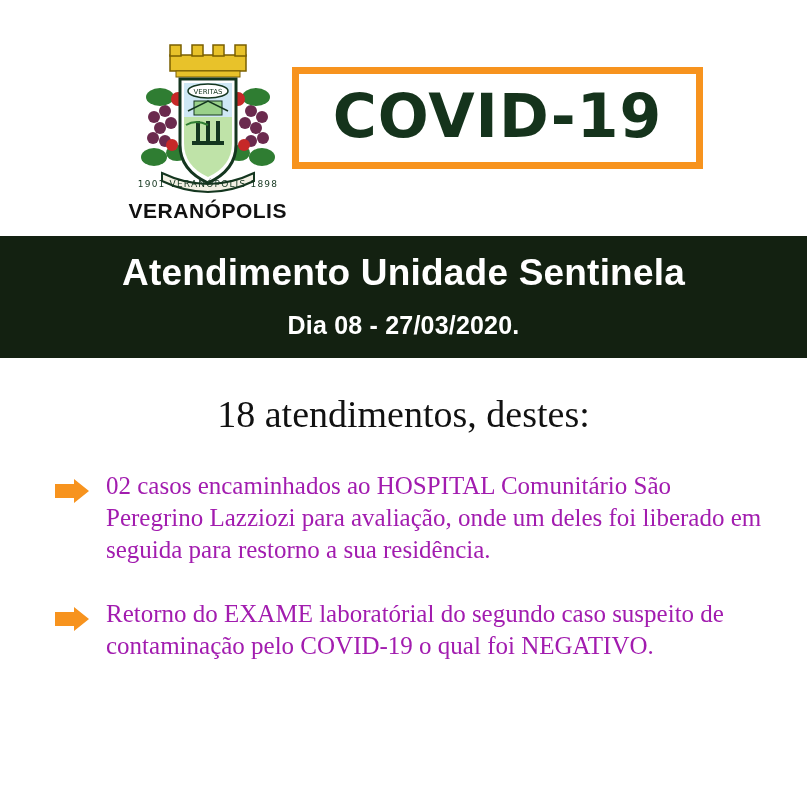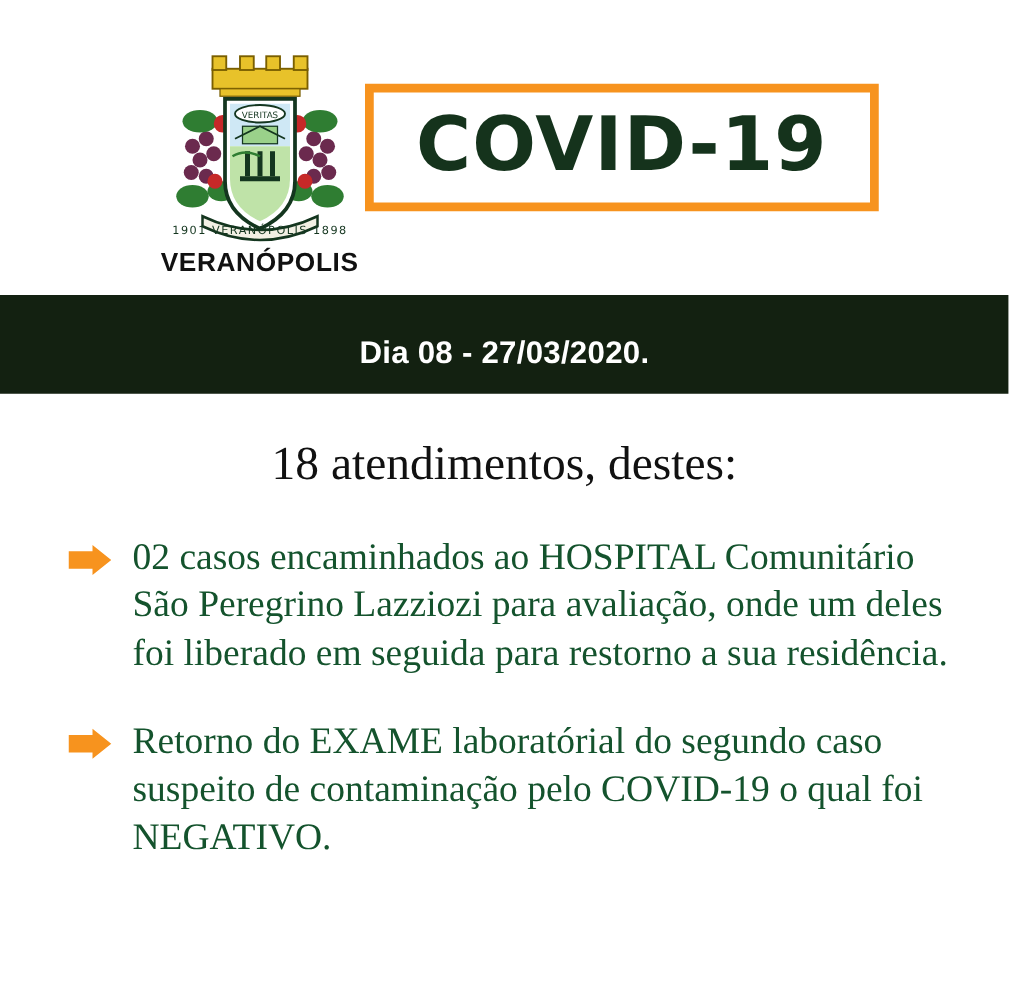--- a/index.html
+++ b/index.html
@@ -101,23 +101,23 @@
     gap: 16px;
     margin: 0 0 32px 20px;
   }
   .arrow {
     flex: 0 0 auto;
     width: 36px;
     height: 26px;
     margin-top: 8px;
   }
   .bullet-text {
-    font-size: 30px;
+    font-size: 25px;
     line-height: 1.28;
-    color: #14532d;
+    color: #a21caf;
     max-width: 660px;
   }
   .footer-strip {
     position: absolute;
     left: 0;
     right: 0;
     bottom: 0;
     height: 24px;
     background: #ffffff;
   }
@@ -199,20 +199,21 @@
       <div class="crest-caption">VERANÓPOLIS</div>
     </div>
 
     <div class="covid-badge">
       <div class="covid-text">COVID-19</div>
     </div>
 
   </div>
 
   <div class="band">
+    <div class="band-title">Atendimento Unidade Sentinela</div>
     <div class="band-sub">Dia 08 - 27/03/2020.</div>
   </div>
 
   <div class="body-area">
     <div class="headline">18 atendimentos, destes:</div>
 
     <div class="bullet">
       <span class="arrow">
         <svg width="36" height="26" viewBox="0 0 36 26" xmlns="http://www.w3.org/2000/svg">
           <path d="M1 6 H20 V1 L35 13 L20 25 V20 H1 Z" fill="#F7931E"></path>

